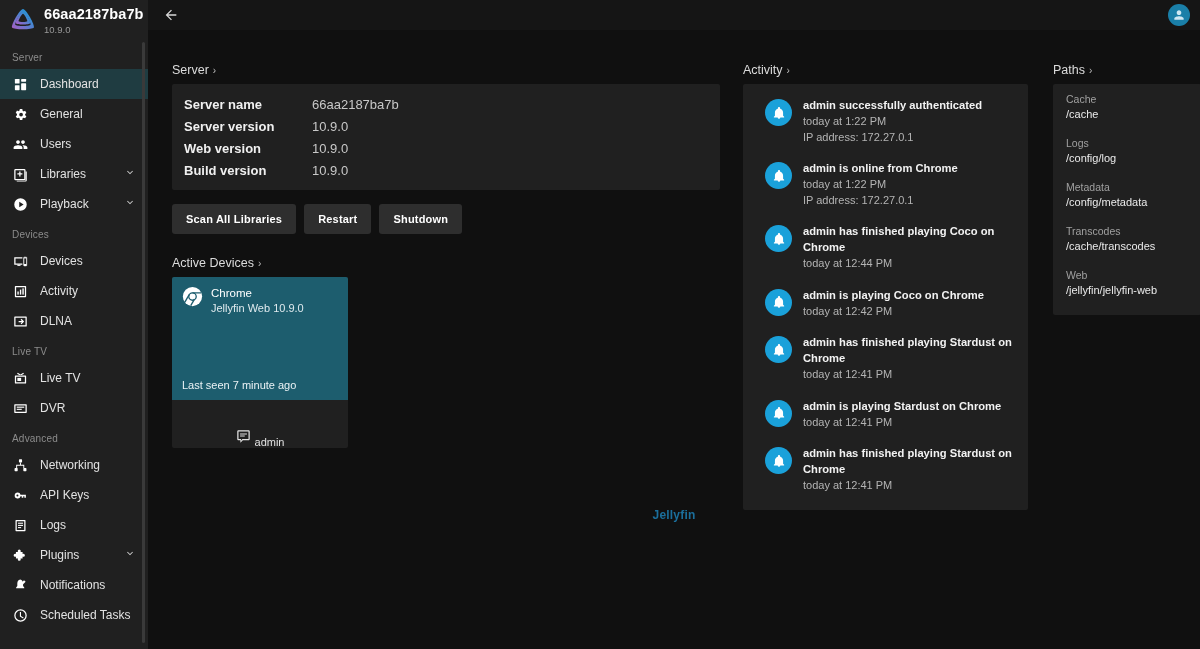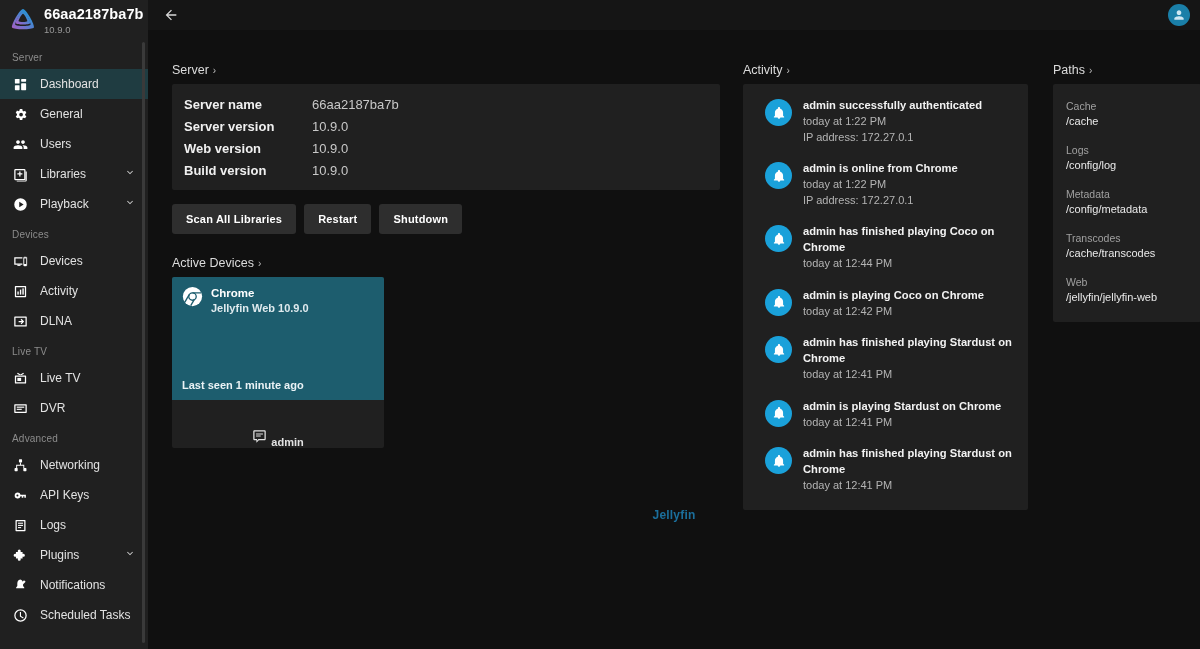--- a/index.html
+++ b/index.html
@@ -95,21 +95,21 @@
     background: #2e2e2e; color: #ffffff;
     border: none; border-radius: 3px;
     font-family: "Liberation Sans", sans-serif;
     font-size: 11px; font-weight: bold;
     padding: 9px 14px; cursor: pointer;
     letter-spacing: .2px;
   }
 
   
   .dev-wrap { margin-top: 19px; }
-  .dev-card { width: 212px; background: #202020; border-radius: 2px; overflow: hidden; cursor: pointer; font-weight: bold; }
+  .dev-card { width: 176px; background: #202020; border-radius: 2px; overflow: hidden; cursor: pointer; }
   .dev-top {
     height: 123px; background: #1d5d6e;
     padding: 9px 10px 0 10px;
     display: flex; flex-direction: column; justify-content: space-between;
   }
   .dev-head { display: flex; gap: 8px; align-items: flex-start; }
   .dev-logo { width: 21px; height: 21px; flex: 0 0 21px; }
   .dev-names { line-height: 1.28; }
   .dev-name { font-size: 11.5px; color: #ffffff; }
   .dev-sub { font-size: 11px; color: #dfeaee; }
@@ -125,21 +125,21 @@
     width: 27px; height: 27px; flex: 0 0 27px; border-radius: 50%;
     background: #1aa1da; display: flex; align-items: center; justify-content: center; margin-top: 1px;
   }
   .act-bell svg { width: 14px; height: 14px; fill: #ffffff; }
   .act-body { line-height: 1.42; }
   .act-name { font-size: 11.2px; color: #f2f2f2; font-weight: bold; }
   .act-time { font-size: 11px; color: #b4b4b4; }
   .act-ip { font-size: 11px; color: #b4b4b4; }
 
   
-  .paths-panel { background: #202020; border-radius: 2px; padding: 8px 0 10px 0; }
+  .paths-panel { background: #202020; border-radius: 2px; padding: 1px 0 10px 0; }
   .path-item { padding: 7px 10px 7px 13px; line-height: 1.4; }
   .path-k { font-size: 10.5px; color: #a0a0a0; }
   .path-v { font-size: 11px; color: #eaeaea; }
 
   
   .footer {
     position: absolute; left: 0; right: 0; top: 478px;
     display: flex; justify-content: center;
   }
   .footer-logo { font-size: 12px; font-weight: bold; color: #1b6f9c; letter-spacing: .2px; cursor: pointer; }
@@ -409,21 +409,21 @@
                     <path d="M24 15.5 H44" stroke="#1d5d6e" stroke-width="3" fill="none"></path>
                     <path d="M16.5 19.8 L6.5 37" stroke="#1d5d6e" stroke-width="3" fill="none"></path>
                     <path d="M28.5 30 L20 45" stroke="#1d5d6e" stroke-width="3" fill="none"></path>
                   </svg>
                 </div>
                 <div class="dev-names">
                   <div class="dev-name">Chrome</div>
                   <div class="dev-sub">Jellyfin Web 10.9.0</div>
                 </div>
               </div>
-              <div class="dev-seen">Last seen 1 minute ago</div>
+              <div class="dev-seen">Last seen 7 minute ago</div>
             </div>
             <div class="dev-bottom">
               <div class="dev-bico">
                 <svg viewBox="0 0 24 24">
                   <path d="M20 2H4c-1.1 0-2 .9-2 2v12c0 1.1.9 2 2 2h3v4l4-4h9c1.1 0 2-.9 2-2V4c0-1.1-.9-2-2-2zm0 14H10.2L8 18.2V16H4V4h16v12z"></path>
                   <path d="M6.5 7h11v1.6h-11zm0 3.2h7.5v1.6H6.5z"></path>
                 </svg>
               </div>
               <div class="dev-user">admin</div>
             </div>

